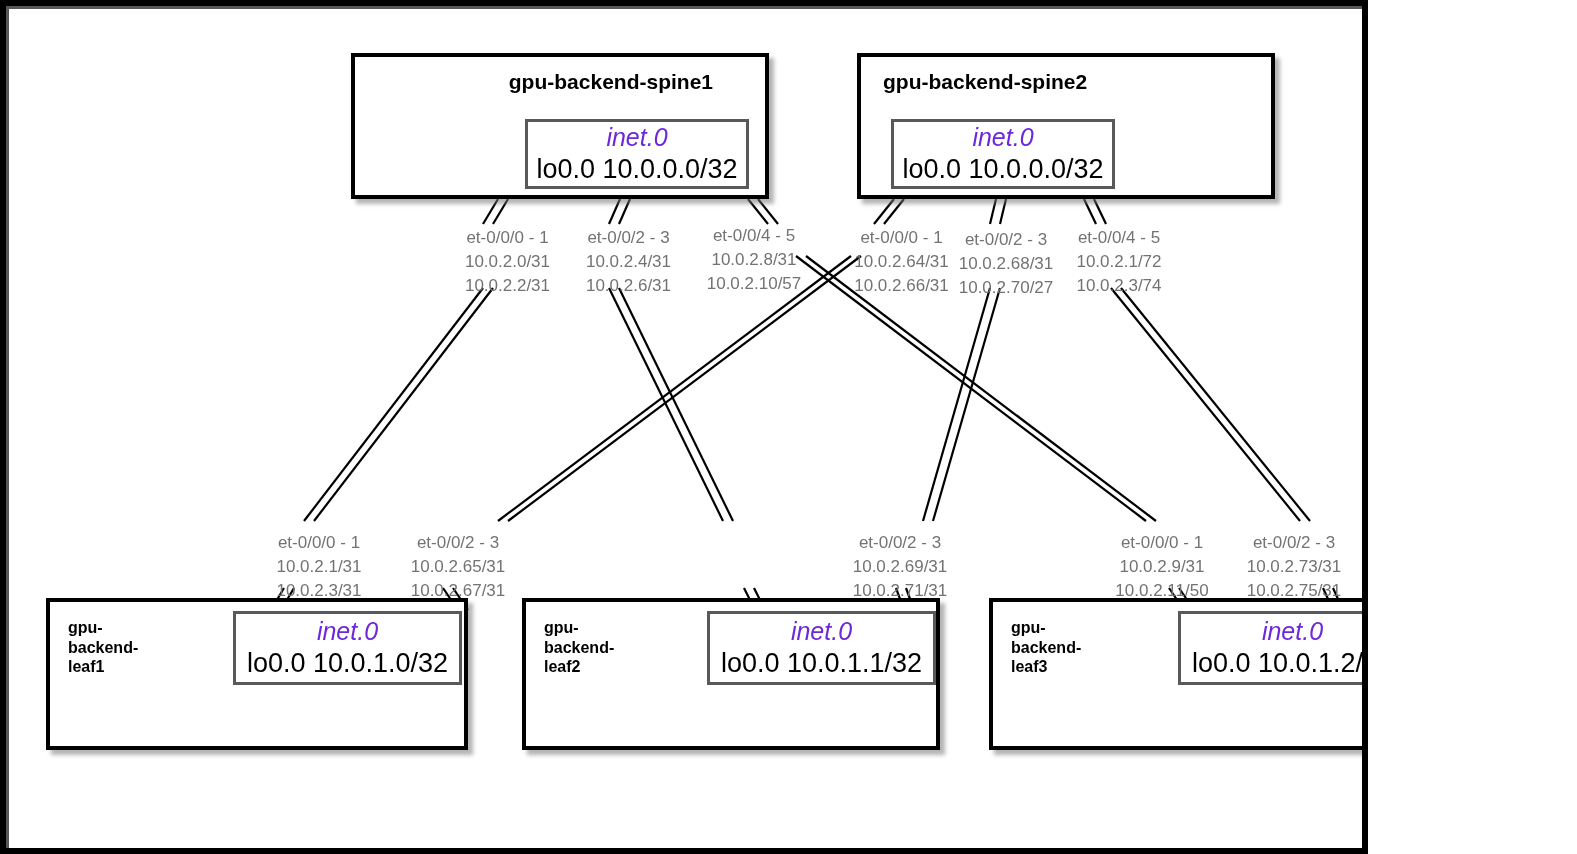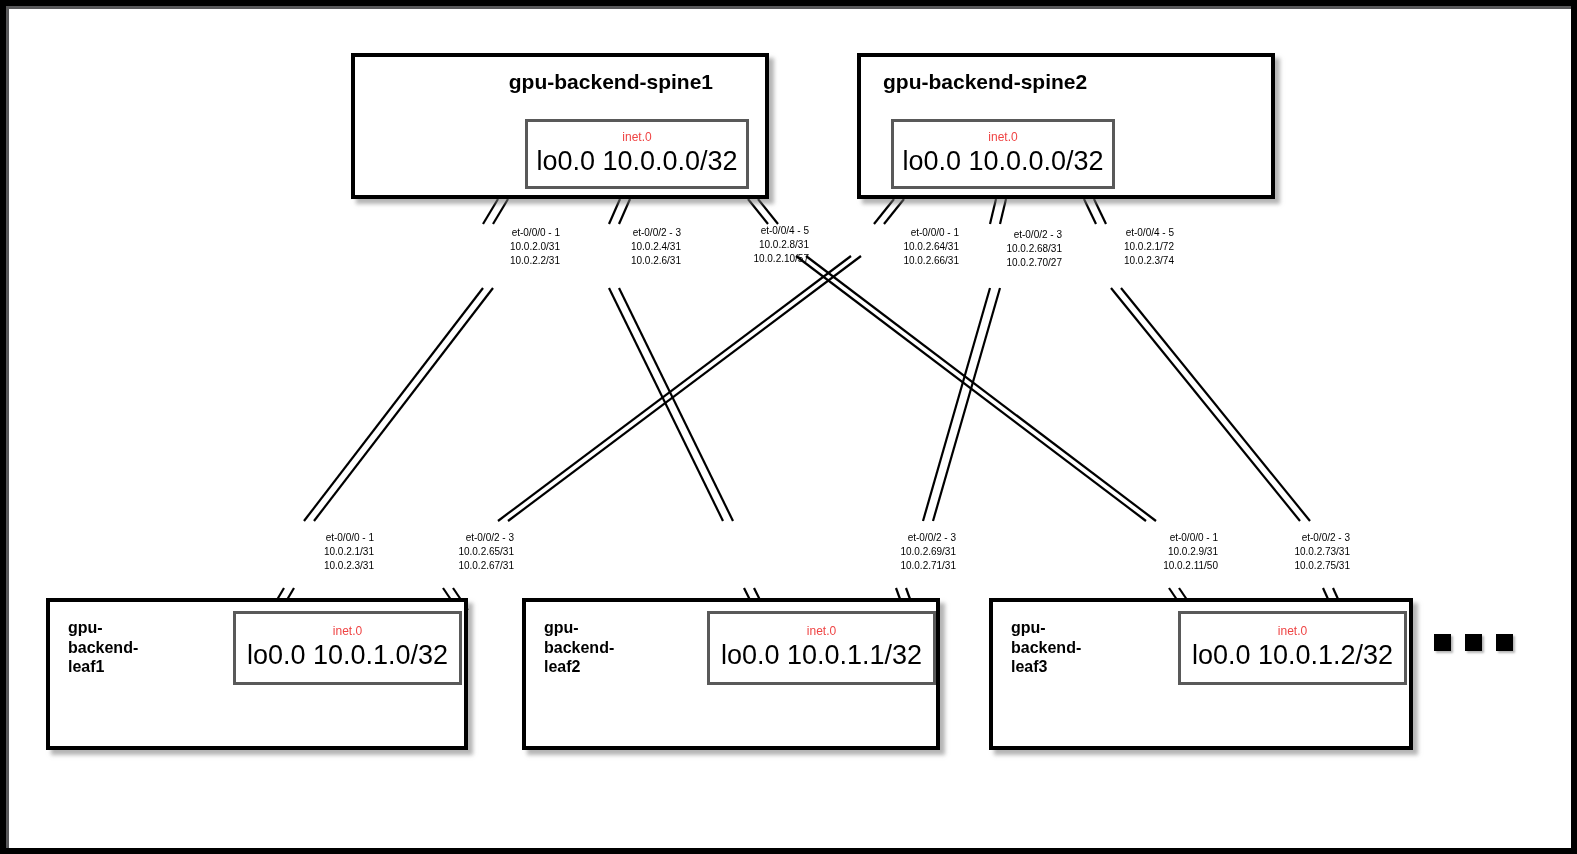--- a/index.html
+++ b/index.html
@@ -6,21 +6,21 @@
   html, body {
     margin: 0;
     padding: 0;
     background: #ffffff;
   }
   body {
     font-family: "Liberation Sans", sans-serif;
   }
   #canvas {
     position: relative;
-    width: 1577px;
+    width: 1368px;
     height: 854px;
     background: #ffffff;
     box-sizing: border-box;
     border: 6px solid #000000;
     overflow: hidden;
   }
   
   #inner-bevel {
     position: absolute;
     left: 0; top: 0;
@@ -67,37 +67,38 @@
     box-sizing: border-box;
     background: #ffffff;
     border: 3px solid #595959;
     display: flex;
     flex-direction: column;
     align-items: center;
     justify-content: center;
     z-index: 6;
   }
   .rib-line1 {
-    font-size: 12px;
-    color: #ef4444;
+    font-size: 25px;
+    color: #6d28d9;
     line-height: 1.25;
+    font-style: italic;
   }
   .rib-line2 {
     font-size: 27px;
     color: #000000;
     line-height: 1.25;
     white-space: nowrap;
   }
 
   
   .iface {
     position: absolute;
-    text-align: right;
-    color: #000000;
-    font-size: 10px;
+    text-align: center;
+    color: #737373;
+    font-size: 17px;
     line-height: 1.42;
     white-space: nowrap;
     z-index: 7;
   }
   .iface .if-name { display: block; }
   .iface .if-a    { display: block; }
   .iface .if-b    { display: block; }
 
   
   #ellipsis {

